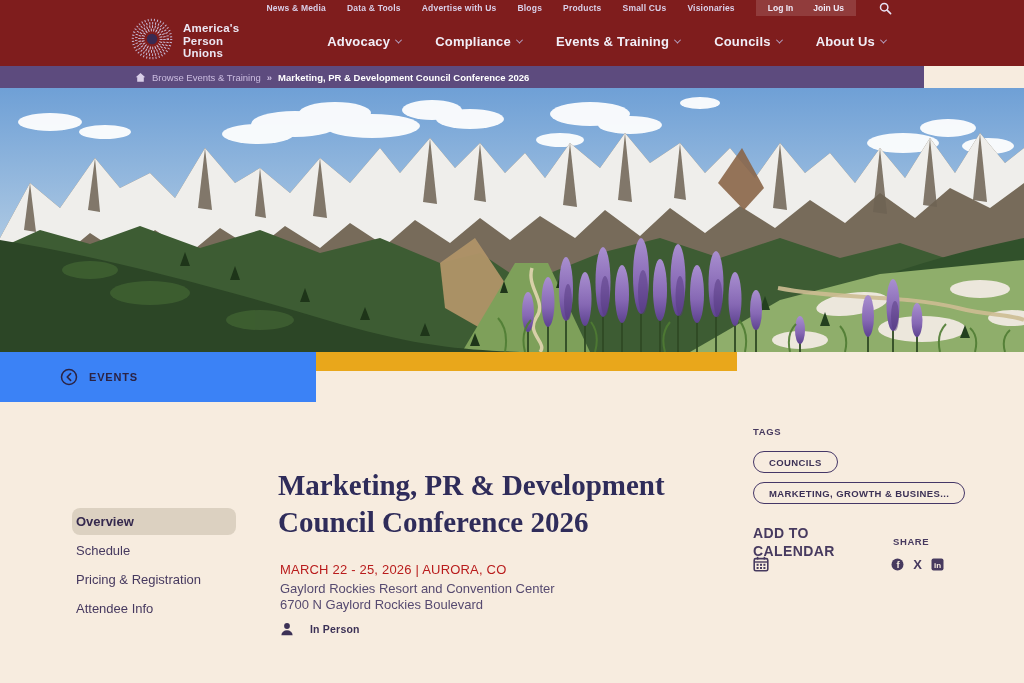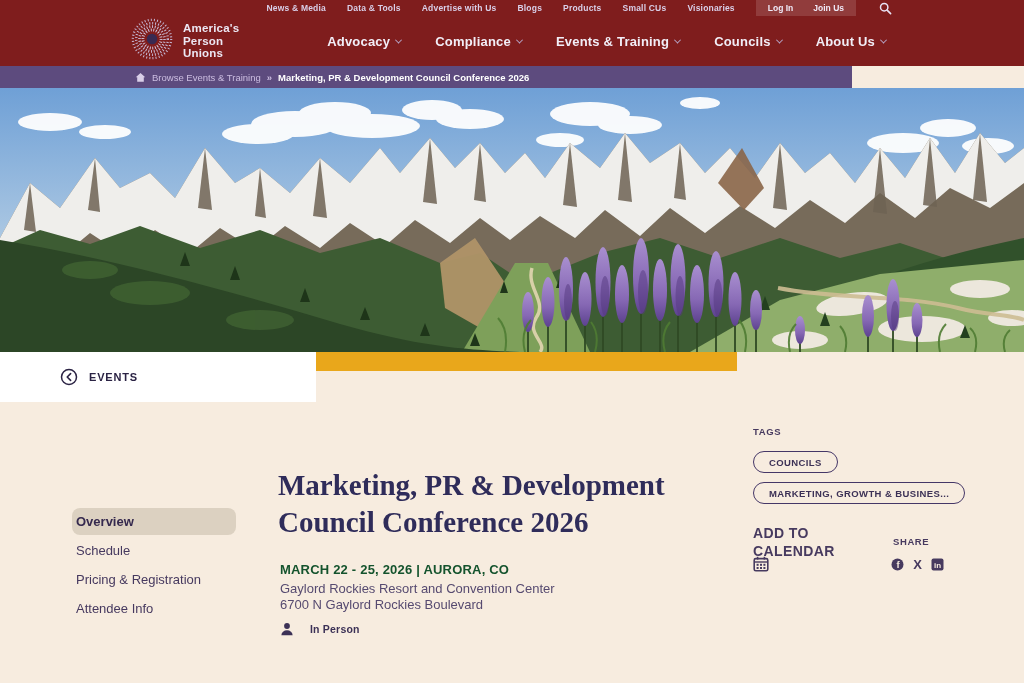--- a/index.html
+++ b/index.html
@@ -17,44 +17,44 @@
 
   .logo { position:absolute; left:130px; top:16px; height:50px; display:flex; align-items:center; gap:9px; }
   .logo-text { color:#ece7f3; font-size:11.5px; line-height:1.08; font-weight:700; letter-spacing:.2px; }
 
   .main-nav { position:absolute; right:138px; top:16px; height:50px; display:flex; align-items:center; gap:34px; }
   .nav-item { display:flex; align-items:center; gap:6px; cursor:pointer; }
   .nav-label { color:#f2eef7; font-size:13px; font-weight:700; letter-spacing:.2px; white-space:nowrap; }
   .chev { width:5px; height:5px; border-right:1.5px solid #b7abcf; border-bottom:1.5px solid #b7abcf; transform:rotate(45deg) translate(-1px,-1px); }
 
   
-  .breadcrumb { position:absolute; top:66px; left:0; width:852px; height:22px; background:#5d4b7e; display:flex; align-items:center; padding-left:135px; gap:6px; }
+  .breadcrumb { position:absolute; top:66px; left:0; width:924px; height:22px; background:#5d4b7e; display:flex; align-items:center; padding-left:135px; gap:6px; }
   .bc-section { font-size:9.5px; color:#cbbde0; cursor:pointer; }
   .bc-sep { font-size:9.5px; color:#cbbde0; font-weight:700; }
   .bc-current { font-size:9.5px; color:#ffffff; font-weight:700; }
 
   
   .hero { position:absolute; top:88px; left:0; width:1024px; height:264px; overflow:hidden; }
   .hero svg { display:block; }
 
   
-  .lavender-block { position:absolute; top:352px; left:0; width:316px; height:50px; background:#ffffff; }
+  .lavender-block { position:absolute; top:352px; left:0; width:316px; height:50px; background:#3b82f6; }
   .events-back { display:flex; align-items:center; gap:11px; height:100%; padding-left:60px; cursor:pointer; }
   .events-label { font-size:11px; font-weight:700; letter-spacing:.8px; color:#2b2344; }
   .yellow-bar { position:absolute; top:352px; left:316px; width:421px; height:19px; background:#e9a71b; }
 
   
   .side-nav { position:absolute; left:72px; top:508px; width:164px; }
   .side-item { height:27px; display:flex; align-items:center; padding-left:4px; margin-bottom:2px; font-size:13px; color:#46395f; border-radius:8px; cursor:pointer; }
   .side-item.active { background:#dcd1c1; color:#35294e; font-weight:600; }
 
   
   .badge { position:absolute; left:280px; top:419px; height:26px; display:inline-flex; align-items:center; padding:0 20px; background:#2b5aa7; border-radius:4px 14px 14px 4px; color:#fff; font-size:11px; font-weight:700; letter-spacing:.8px; cursor:pointer; }
   .title { position:absolute; left:278px; top:467px; width:455px; font-family:"Liberation Serif", serif; font-size:29px; line-height:1.27; color:#2f2c5a; }
-  .date-line { position:absolute; left:280px; top:562px; font-size:13px; font-weight:700; color:#14532d; letter-spacing:.2px; }
+  .date-line { position:absolute; left:280px; top:562px; font-size:13px; font-weight:400; color:#b91c1c; letter-spacing:.2px; }
   .venue-block { position:absolute; left:280px; top:581px; font-size:13px; line-height:1.2; color:#564a70; }
   .format-row { position:absolute; left:280px; top:622px; display:flex; align-items:center; gap:16px; }
   .format-label { font-size:10.5px; font-weight:700; color:#3c3156; letter-spacing:.2px; }
 
   
   .tags-heading { position:absolute; left:753px; top:426px; font-size:9.5px; font-weight:700; letter-spacing:.6px; color:#473a5f; }
   .tag-pill { position:absolute; height:22px; display:inline-flex; align-items:center; padding:0 15px; border:1.4px solid #453767; border-radius:12px; font-size:9.5px; font-weight:700; letter-spacing:.4px; color:#3c3156; cursor:pointer; background:transparent; white-space:nowrap; }
   .tag-pill.t0 { left:753px; top:451px; }
   .tag-pill.t1 { left:753px; top:482px; }
   .addcal-label { position:absolute; left:753px; top:525px; width:66px; font-size:14px; font-weight:700; letter-spacing:.4px; line-height:1.25; color:#473a5f; }

